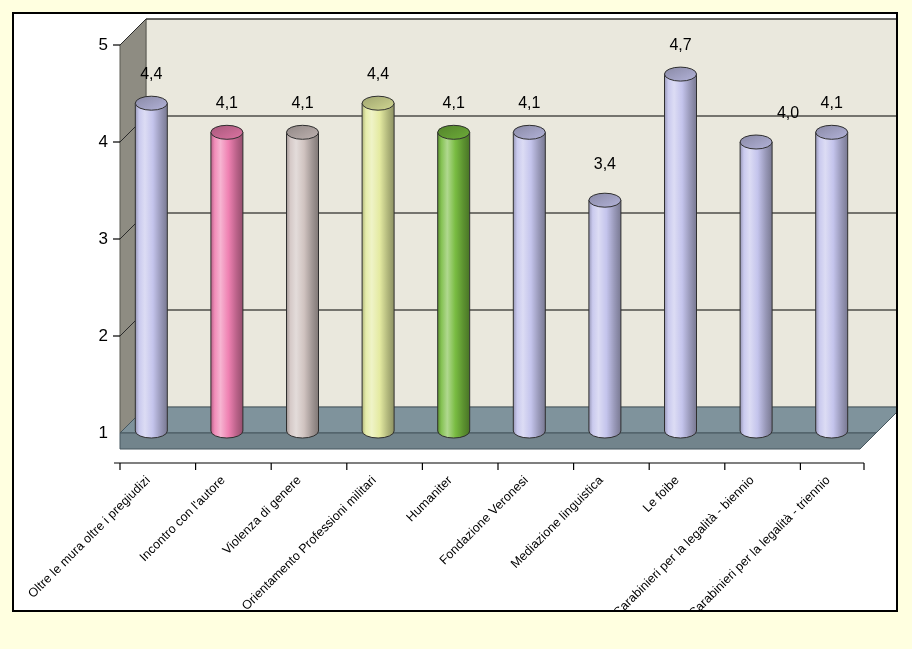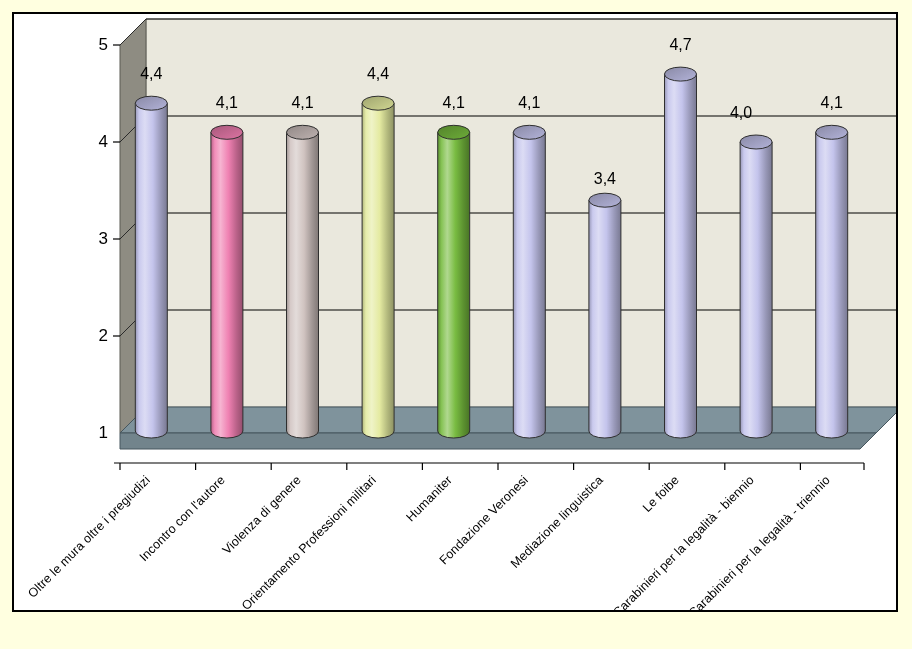--- a/index.html
+++ b/index.html
@@ -312,23 +312,23 @@
         <div class="ytick" style="left: 68px; top: 313px;">2</div>
         <div class="ytick" style="left: 68px; top: 216px;">3</div>
         <div class="ytick" style="left: 68px; top: 119px;">4</div>
         <div class="ytick" style="left: 68px; top: 22px;">5</div>
         <div class="dlabel" style="left: 137.3px; top: 51.2px;">4,4</div>
         <div class="dlabel" style="left: 212.9px; top: 80.3px;">4,1</div>
         <div class="dlabel" style="left: 288.5px; top: 80.3px;">4,1</div>
         <div class="dlabel" style="left: 364.1px; top: 51.2px;">4,4</div>
         <div class="dlabel" style="left: 439.7px; top: 80.3px;">4,1</div>
         <div class="dlabel" style="left: 515.3px; top: 80.3px;">4,1</div>
-        <div class="dlabel" style="left: 590.9px; top: 156px;">3,4</div>
+        <div class="dlabel" style="left: 590.9px; top: 141px;">3,4</div>
         <div class="dlabel" style="left: 666.5px; top: 22.1px;">4,7</div>
-        <div class="dlabel" style="left: 727px; top: 90px;">4,0</div>
+        <div class="dlabel" style="left: 774px; top: 90px;">4,0</div>
         <div class="dlabel" style="left: 817.7px; top: 80.3px;">4,1</div>
         <div class="xlabel" style="left: -371.32px; top: 459px; width: 500px;">Oltre le mura oltre i pregiudizi</div>
         <div class="xlabel" style="left: -295.72px; top: 459px; width: 500px;">Incontro con l'autore</div>
         <div class="xlabel" style="left: -220.12px; top: 459px; width: 500px;">Violenza di genere</div>
         <div class="xlabel" style="left: -144.52px; top: 459px; width: 500px;">Orientamento Professioni militari</div>
         <div class="xlabel" style="left: -68.92px; top: 459px; width: 500px;">Humaniter</div>
         <div class="xlabel" style="left: 6.68px; top: 459px; width: 500px;">Fondazione Veronesi</div>
         <div class="xlabel" style="left: 82.28px; top: 459px; width: 500px;">Mediazione linguistica</div>
         <div class="xlabel" style="left: 157.88px; top: 459px; width: 500px;">Le foibe</div>
         <div class="xlabel" style="left: 233.48px; top: 459px; width: 500px;">Carabinieri per la legalità - biennio</div>

